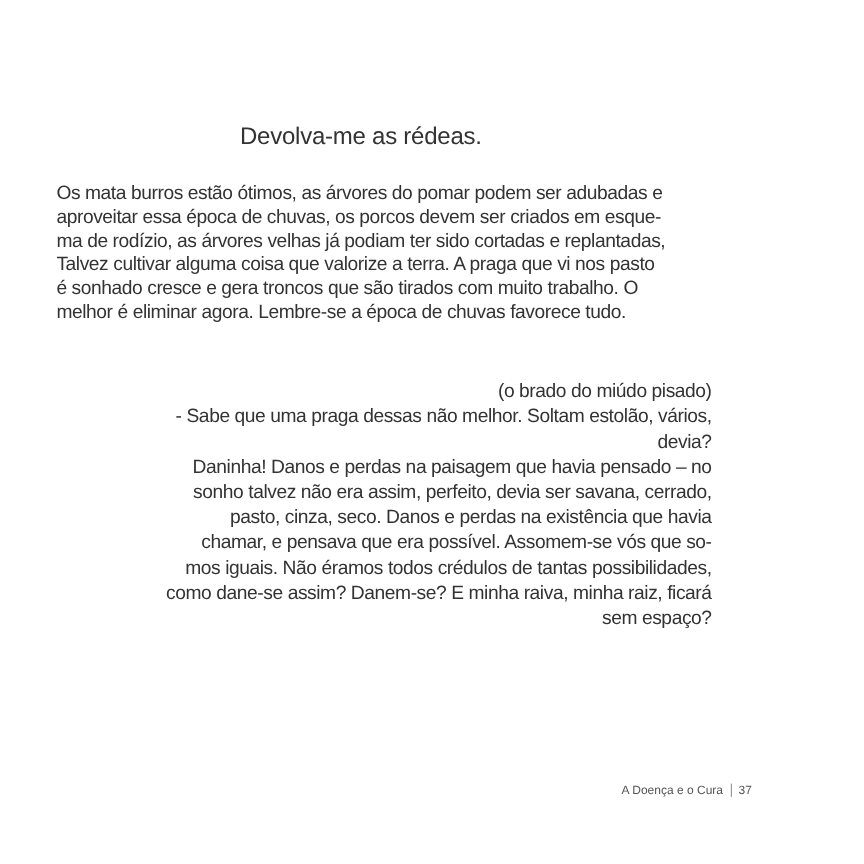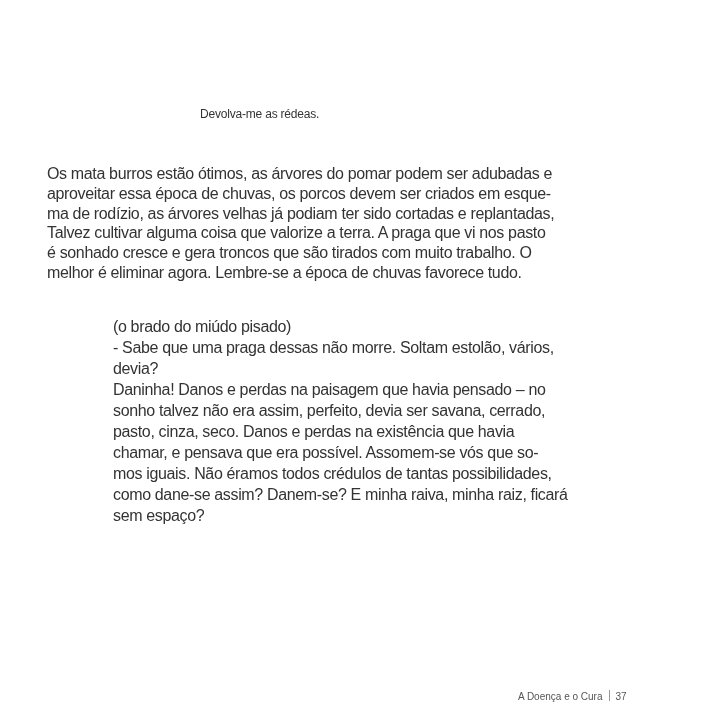--- a/index.html
+++ b/index.html
@@ -12,55 +12,56 @@
       height: 720px;
       position: relative;
       overflow: hidden;
       font-family: "Liberation Sans", "DejaVu Sans", sans-serif;
       color: #333333;
     }
     .heading {
       position: absolute;
       left: 200px;
       top: 104px;
-      font-size: 12px;
+      font-size: 20px;
       line-height: 20px;
       white-space: nowrap;
       letter-spacing: -0.2px;
     }
     .para {
       position: absolute;
       left: 47px;
-      top: 164px;
+      top: 152px;
       width: 540px;
     }
     .para .line, .block .line {
       display: block;
       font-size: 16px;
       white-space: nowrap;
       letter-spacing: -0.35px;
     }
     .para .line {
       height: 19.8px;
       line-height: 19.8px;
     }
     .block {
       position: absolute;
       left: 113px;
       top: 316px;
       width: 480px;
+      text-align: right;
     }
     .block .line {
       height: 21px;
       line-height: 21px;
     }
     .footer {
       position: absolute;
       left: 518px;
-      top: 690px;
+      top: 653px;
       font-size: 10px;
       line-height: 14px;
       color: #555555;
       white-space: nowrap;
       display: flex;
       align-items: flex-start;
     }
     .footer .sep {
       display: inline-block;
       width: 1px;
@@ -78,21 +79,21 @@
   <span class="line">Os mata burros estão ótimos, as árvores do pomar podem ser adubadas e</span>
   <span class="line">aproveitar essa época de chuvas, os porcos devem ser criados em esque-</span>
   <span class="line">ma de rodízio, as árvores velhas já  podiam ter sido cortadas e replantadas,</span>
   <span class="line">Talvez cultivar alguma coisa que valorize a terra. A praga que vi nos pasto</span>
   <span class="line">é sonhado cresce e gera troncos que são tirados com muito trabalho. O</span>
   <span class="line">melhor é eliminar agora. Lembre-se a época de chuvas favorece tudo.</span>
 </div>
 
 <div class="block">
   <span class="line">(o brado do miúdo pisado)</span>
-  <span class="line">- Sabe que uma praga dessas não morre. Soltam estolão, vários,</span>
+  <span class="line">- Sabe que uma praga dessas não melhor. Soltam estolão, vários,</span>
   <span class="line">devia?</span>
   <span class="line">Daninha! Danos e perdas na paisagem que havia pensado – no</span>
   <span class="line">sonho talvez não era assim, perfeito, devia ser savana, cerrado,</span>
   <span class="line">pasto, cinza, seco. Danos e perdas na existência que havia</span>
   <span class="line">chamar, e pensava que era possível. Assomem-se vós que so-</span>
   <span class="line">mos iguais. Não éramos todos crédulos de tantas possibilidades,</span>
   <span class="line">como dane-se assim? Danem-se? E minha raiva, minha raiz, ficará</span>
   <span class="line">sem espaço?</span>
 </div>
 

